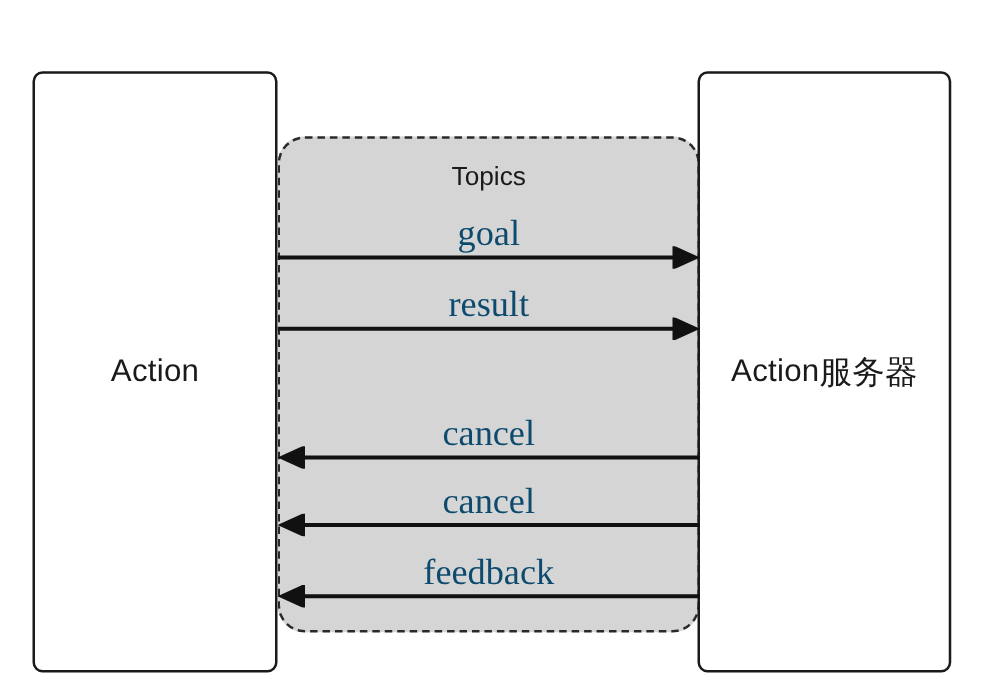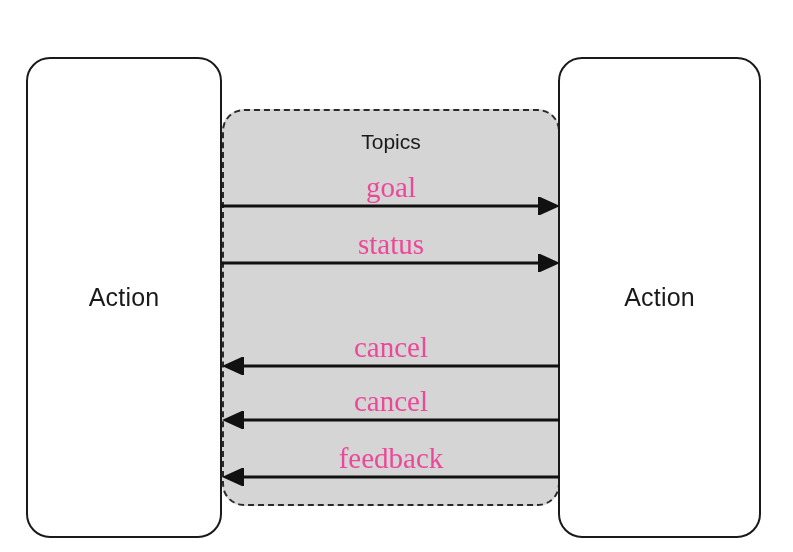--- a/index.html
+++ b/index.html
@@ -21,21 +21,21 @@
     background: #ffffff;
     margin-top: 12px;
   }
 
   
   .node-box {
     position: absolute;
     box-sizing: border-box;
     background: #ffffff;
     border: 2px solid #1a1a1a;
-    border-radius: 24px;
+    border-radius: 8px;
     display: flex;
     flex-direction: row;
     align-items: center;
     justify-content: center;
     z-index: 3;
   }
   #client-node {
     left: 26px;
     top: 45px;
     width: 196px;
@@ -93,21 +93,21 @@
     z-index: 4;
     height: 0;
   }
   .arrow-label {
     position: absolute;
     bottom: 4px;
     width: 100%;
     text-align: center;
     font-family: "Liberation Serif", serif;
     font-size: 29px;
-    color: #ec4899;
+    color: #0c4a6e;
     white-space: nowrap;
     line-height: 1;
   }
   .arrow-svg {
     position: absolute;
     left: 0;
     top: -9px;
     display: block;
   }
 
@@ -129,32 +129,33 @@
   <div id="topics-region"></div>
 
   <div id="topics-title">Topics</div>
 
   <div id="client-node" class="node-box">
     <div class="node-line">Action</div>
   </div>
 
   <div id="server-node" class="node-box">
     <div class="node-line">Action</div>
+    <div class="node-line cjk">服务器</div>
   </div>
 
   <div class="arrow-row to-server" id="row-goal">
     <div class="arrow-label">goal</div>
     <svg class="arrow-svg" width="338" height="18" viewBox="0 0 338 18">
       <line x1="0" y1="9" x2="322" y2="9" stroke="#111111" stroke-width="3.2"></line>
       <polygon points="338,9 316,19 316,-1" fill="#111111"></polygon>
     </svg>
   </div>
 
   <div class="arrow-row to-server" id="row-cancel">
-    <div class="arrow-label">status</div>
+    <div class="arrow-label">result</div>
     <svg class="arrow-svg" width="338" height="18" viewBox="0 0 338 18">
       <line x1="0" y1="9" x2="322" y2="9" stroke="#111111" stroke-width="3.2"></line>
       <polygon points="338,9 316,19 316,-1" fill="#111111"></polygon>
     </svg>
   </div>
 
   <div class="arrow-row to-client" id="row-status">
     <div class="arrow-label">cancel</div>
     <svg class="arrow-svg" width="338" height="18" viewBox="0 0 338 18">
       <line x1="16" y1="9" x2="338" y2="9" stroke="#111111" stroke-width="3.2"></line>

